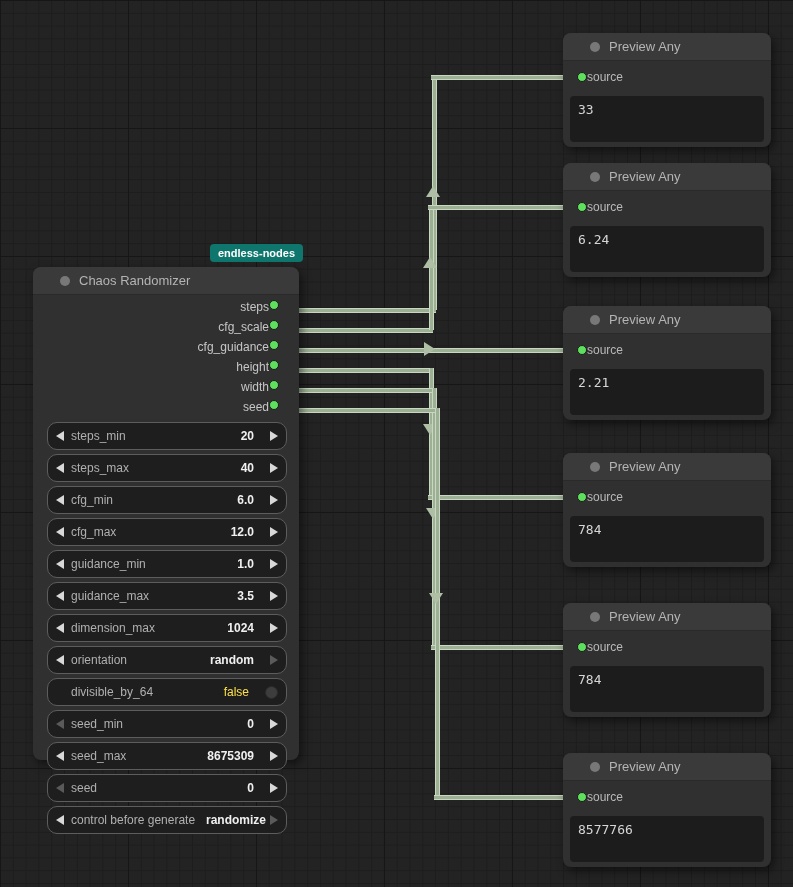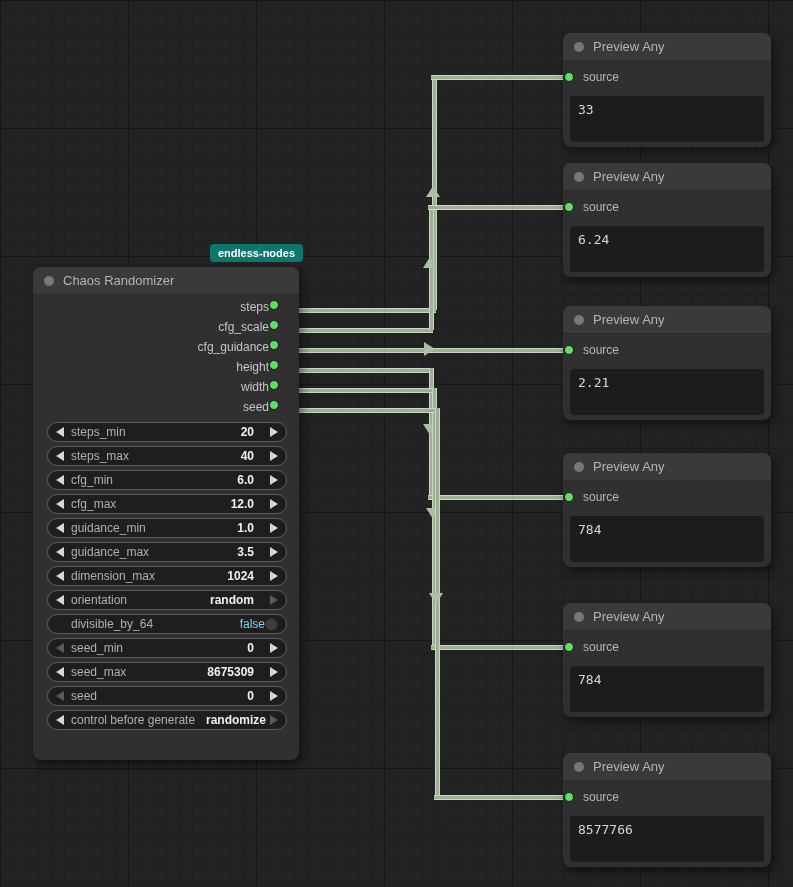--- a/index.html
+++ b/index.html
@@ -14,46 +14,46 @@
       linear-gradient(90deg,#1d1d1d 1px, transparent 1px);
     background-size:128px 128px,128px 128px,12.8px 12.8px,12.8px 12.8px;
   }
   .wire-h{position:absolute;height:3px;background:#9cb093;border-top:1px solid #c9d6c2;border-bottom:1px solid #c9d6c2;}
   .wire-v{position:absolute;width:3px;background:#9cb093;border-left:1px solid #c9d6c2;border-right:1px solid #c9d6c2;}
   .arrow-up{position:absolute;width:0;height:0;border-left:7px solid transparent;border-right:7px solid transparent;border-bottom:11px solid #aebfa6;}
   .arrow-down{position:absolute;width:0;height:0;border-left:7px solid transparent;border-right:7px solid transparent;border-top:11px solid #aebfa6;}
   .arrow-right{position:absolute;width:0;height:0;border-top:7px solid transparent;border-bottom:7px solid transparent;border-left:11px solid #aebfa6;}
 
   .node{position:absolute;background:#303030;border-radius:8px;box-shadow:3px 4px 10px rgba(0,0,0,.5);}
-  .node-title{height:28px;background:#3a3a3a;border-radius:8px 8px 0 0;display:flex;align-items:center;gap:9px;padding-left:11px;color:#b4b4b4;font-size:13px;border-bottom:1px solid #2a2a2a;box-sizing:border-box;}
+  .node-title{height:28px;background:#3a3a3a;border-radius:8px 8px 0 0;display:flex;align-items:center;gap:9px;padding-left:27px;color:#b4b4b4;font-size:13px;border-bottom:1px solid #2a2a2a;box-sizing:border-box;}
   .title-dot{width:10px;height:10px;border-radius:50%;background:#787878;flex:none;}
   .port{width:10px;height:10px;border-radius:50%;background:#5ee05e;border:1px solid #1c1c1c;box-sizing:border-box;flex:none;}
 
   
   #chaos{left:33px;top:267px;width:266px;height:493px;}
   .slot{position:absolute;right:20px;height:20px;display:flex;}
   .out-label{color:#c6c6c6;font-size:12px;}
   .widgets{position:absolute;top:155px;left:14px;width:240px;}
-  .wrow{height:20px;margin-bottom:4px;background:#1e1e1e;border:1px solid #5d5d5d;border-radius:10px;display:flex;align-items:center;padding:0 8px;box-sizing:border-box;font-size:12px;}
+  .wrow{height:28px;margin-bottom:4px;background:#1e1e1e;border:1px solid #5d5d5d;border-radius:10px;display:flex;align-items:center;padding:0 8px;box-sizing:border-box;font-size:12px;}
   .tri-l{width:0;height:0;border-top:5px solid transparent;border-bottom:5px solid transparent;border-right:8px solid #d8d8d8;flex:none;}
   .tri-r{width:0;height:0;border-top:5px solid transparent;border-bottom:5px solid transparent;border-left:8px solid #d8d8d8;flex:none;}
   .tri-l.dim{border-right-color:#5a5a5a;}
   .tri-r.dim{border-left-color:#5a5a5a;}
   .tri-l.hide{visibility:hidden;}
   .wlabel{color:#b0b0b0;margin-left:7px;white-space:nowrap;}
   .wvalue{margin-left:auto;margin-right:16px;color:#f0f0f0;font-weight:bold;white-space:nowrap;}
-  .wvalue.muted{color:#7dd3fc;font-weight:normal;margin-right:0;}
+  .wvalue.muted{color:#fde047;font-weight:normal;margin-right:16px;}
   .toggle-dot{width:13px;height:13px;border-radius:50%;background:#3d3d3d;border:1px solid #2b2b2b;box-sizing:border-box;flex:none;}
 
   
   .badge{position:absolute;left:210px;top:244px;padding:3px 8px;background:#0f766e;color:#ffffff;font-size:11px;font-weight:bold;border-radius:4px;}
 
   
   .preview{width:208px;height:114px;}
-  .p-input{position:absolute;top:36px;left:1px;height:16px;display:flex;align-items:center;gap:9px;}
+  .p-input{position:absolute;top:36px;left:14px;height:16px;display:flex;align-items:center;}
   .p-input-label{color:#b8b8b8;font-size:12px;}
   .p-text{position:absolute;left:7px;right:7px;top:63px;height:46px;background:#1c1c1c;border-radius:4px;color:#d6d6d6;font-family:"DejaVu Sans Mono",monospace;font-size:13px;padding:6px 8px;box-sizing:border-box;overflow:hidden;}
 </style>
 </head>
 <body>
 
 <div>
   <div class="wire-h" style="left:293px;top:307.5px;width:143px;"></div>
   <div class="wire-v" style="left:431.5px;top:75px;height:235px;"></div>
   <div class="wire-h" style="left:431px;top:74.5px;width:136px;"></div>

